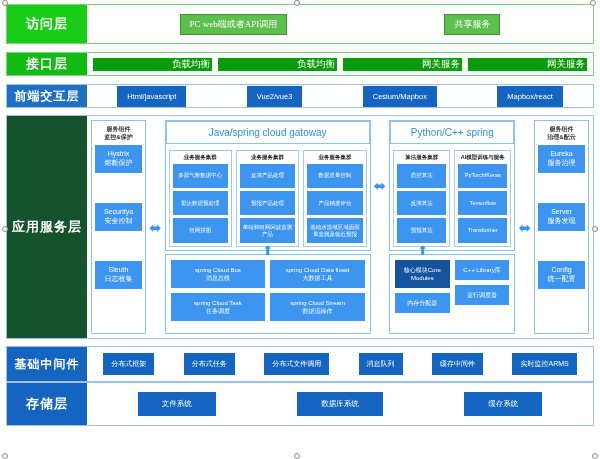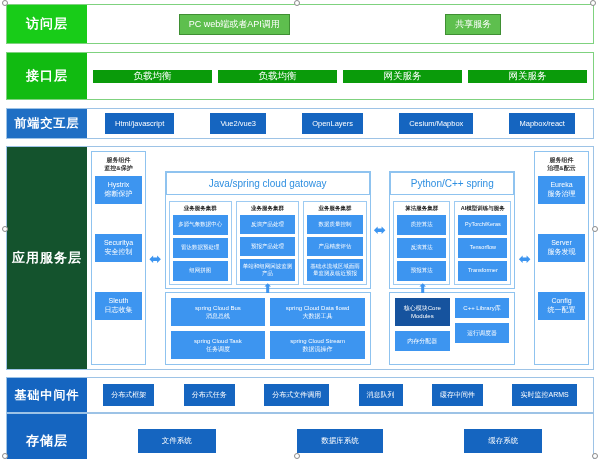--- a/index.html
+++ b/index.html
@@ -20,34 +20,34 @@
     color: #ffffff; font-weight: bold; font-size: 13px; letter-spacing: 1px;
   }
   .band-body { flex: 1 1 auto; background: #ffffff; display: flex; align-items: center; }
 
   
   .row-access { border: 1px solid #7fd27f; height: 40px; margin-bottom: 8px; }
   .row-access .band-label { background: #18cc18; }
   .row-access .band-body { justify-content: space-around; padding: 0 14px; }
   .chip-green-lite {
     background: #5ebf4e; border: 1px solid #3f8f33; color: #ffffff;
-    font-size: 9px; padding: 3px 9px; text-align: center; white-space: nowrap;
-  }
-
-  
-  .row-iface { border: 1px solid #7fd27f; height: 48px; margin-bottom: 8px; }
+    font-size: 9px; padding: 3px 9px; text-align: center; white-space: nowrap; font-family: Liberation Serif, serif;
+  }
+
+  
+  .row-iface { border: 1px solid #7fd27f; height: 24px; margin-bottom: 8px; }
   .row-iface .band-label { background: #11bb11; }
   .row-iface .band-body { justify-content: space-between; padding: 3px 6px; gap: 6px; }
   .chip-green-solid {
     background: #0a9b0a; color: #ffffff; font-size: 9.5px;
-    flex: 1 1 0; text-align: center; padding: 0 2px; white-space: nowrap;
-  }
-
-  
-  .row-front { border: 1px solid #9dc3e6; height: 31px; margin-bottom: 7px; }
+    flex: 1 1 0; text-align: right; padding: 0 2px; white-space: nowrap;
+  }
+
+  
+  .row-front { border: 1px solid #9dc3e6; height: 24px; margin-bottom: 7px; }
   .row-front .band-label { background: #1f6fc4; font-size: 12px; }
   .row-front .band-body { justify-content: flex-start; padding: 0 8px; gap: 12px; }
   .chip-blue-solid {
     background: #1565c0; color: #ffffff; font-size: 7.5px;
     padding: 6px 10px; text-align: center; white-space: nowrap;
   }
 
   
   .row-app { border: 1px solid #9dc3e6; height: 224px; margin-bottom: 7px; }
   .row-app .band-label { background: #14532d; font-size: 13px; }
@@ -58,21 +58,21 @@
     display: flex; flex-direction: column; align-items: center;
     padding: 4px 3px; gap: 4px;
   }
   .side-title { font-size: 6px; color: #333; text-align: center; line-height: 1.35; font-weight: bold; }
   .side-box {
     background: #3d95f0; color: #fff; font-size: 7px; line-height: 1.25;
     width: 100%; text-align: center; padding: 5px 1px;
   }
   .side-spacer { flex: 1 1 auto; }
 
-  .col-main { flex: 1 1 auto; display: flex; flex-direction: column; gap: 3px; margin-top: 20px; }
+  .col-main { flex: 1 1 auto; display: flex; flex-direction: column; gap: 3px; }
   .stack-row { display: flex; gap: 3px; flex: 1 1 auto; align-items: stretch; }
 
   .panel { border: 1px solid #8fc3ef; background: #fff; display: flex; flex-direction: column; }
   .panel-head {
     text-align: center; color: #2f8fe0; font-size: 10px;
     padding: 5px 2px; border: 1px solid #8fc3ef; background: #fff; margin-bottom: 3px;
   }
   .cluster-wrap { display: flex; gap: 4px; padding: 3px; flex: 1 1 auto; }
   .cluster {
     flex: 1 1 0; border: 1px solid #9ecbf2; background: #fff;
@@ -105,21 +105,21 @@
   
   .row-mid { border: 1px solid #9dc3e6; height: 36px; }
   .row-mid .band-label { background: #1565c0; font-size: 12px; }
   .row-mid .band-body { justify-content: space-around; padding: 0 4px; gap: 5px; }
   .chip-mid {
     background: #1565c0; color: #fff; font-size: 7px;
     padding: 6px 8px; text-align: center; white-space: nowrap;
   }
 
   
-  .row-store { border: 1px solid #9dc3e6; height: 56px; }
+  .row-store { border: 1px solid #9dc3e6; height: 44px; }
   .row-store .band-label { background: #1565c0; font-size: 13px; }
   .row-store .band-body { justify-content: space-around; padding: 0 10px; }
   .chip-store {
     background: #1565c0; color: #fff; font-size: 7.5px;
     padding: 7px 24px; text-align: center; white-space: nowrap;
   }
 
   
   .handle {
     position: absolute; width: 6px; height: 6px; border-radius: 50%;
@@ -151,21 +151,20 @@
       <div class="chip-green-solid">网关服务</div>
       <div class="chip-green-solid">网关服务</div>
     </div>
   </div>
 
   <div class="band row-front">
     <div class="band-label">前端交互层</div>
     <div class="band-body" style="justify-content:space-around;gap:16px;">
       <div class="chip-blue-solid">Html/javascript</div>
       <div class="chip-blue-solid">Vue2/vue3</div>
-      <div class="chip-blue-solid">OpenLayers</div>
       <div class="chip-blue-solid">Cesium/Mapbox</div>
       <div class="chip-blue-solid">Mapbox/react</div>
     </div>
   </div>
 
   <div class="band row-app">
     <div class="band-label">应用服务层</div>
     <div class="band-body">
 
       <div class="col-side">

